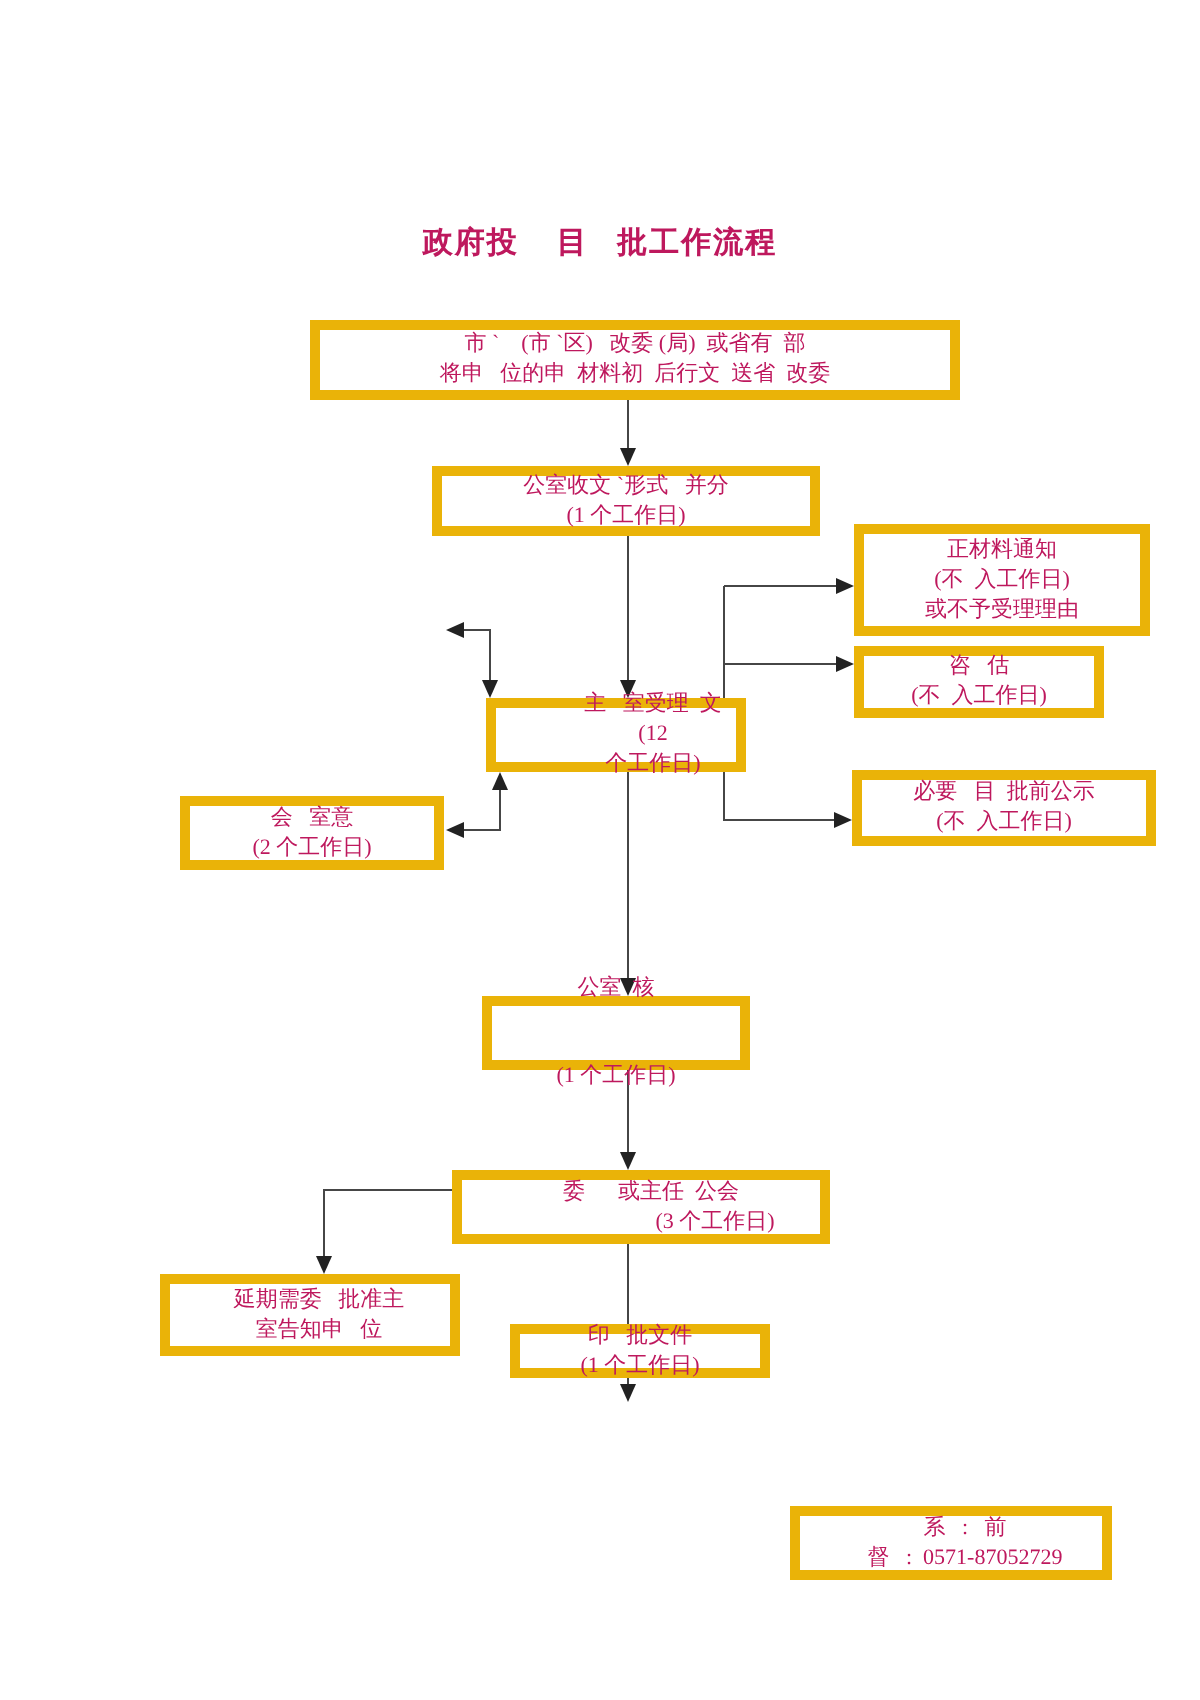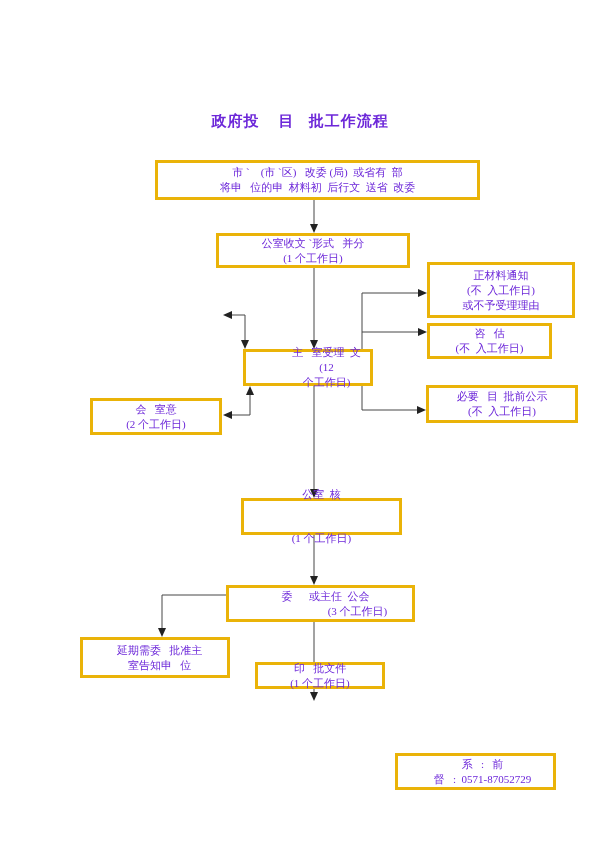--- a/index.html
+++ b/index.html
@@ -1,33 +1,33 @@
 <!DOCTYPE html>
 <html><head>
 <meta charset="utf-8">
 <style>
   html,body{margin:0;padding:0;background:#e8e8e8;}
   #page{
     position:relative;
     width:600px;height:850px;
     background:#ffffff;
     font-family:"Liberation Serif","DejaVu Serif",serif;
-    color:#6d28d9;
+    color:#be185d;
     overflow:hidden;
   }
   #title{
     position:absolute;left:0;right:0;top:112px;
     text-align:center;
     font-size:15px;font-weight:600;
     letter-spacing:1px;
     white-space:pre-wrap;
   }
   .box{
     position:absolute;
-    border:3px solid #eab308;
+    border:5px solid #eab308;
     background:#ffffff;
     display:flex;flex-direction:column;
     justify-content:center;align-items:center;
     font-size:11px;line-height:15px;
     box-sizing:border-box;
   }
   .box .ln{white-space:pre-wrap;text-align:center;}
   .box.align-left{align-items:center;}
   .box.align-left .ln{text-align:left;}
   .box.d-meeting{align-items:center;padding-left:10px;}
@@ -133,21 +133,21 @@
   <div class="box" style="left:90px;top:398px;width:132px;height:37px;">
     <div class="ln">会   室意</div>
     <div class="ln">(2 个工作日)</div>
   </div>
 
   <div class="box" style="left:243px;top:349px;width:130px;height:37px;padding-left:37px;">
     <div class="ln">主   室受理  文  (12</div>
     <div class="ln">个工作日)</div>
   </div>
 
-  <div class="box" style="left:241px;top:498px;width:161px;height:37px;gap:29px;">
+  <div class="box" style="left:241px;top:498px;width:134px;height:37px;gap:29px;">
     <div class="ln">公室  核</div>
     <div class="ln">(1 个工作日)</div>
   </div>
 
   <div class="box d-meeting" style="left:226px;top:585px;width:189px;height:37px;">
     <div class="ln">委      或主任  公会</div>
     <div class="ln ln-indent">(3 个工作日)</div>
   </div>
 
   <div class="box align-left delay" style="left:80px;top:637px;width:150px;height:41px;">

